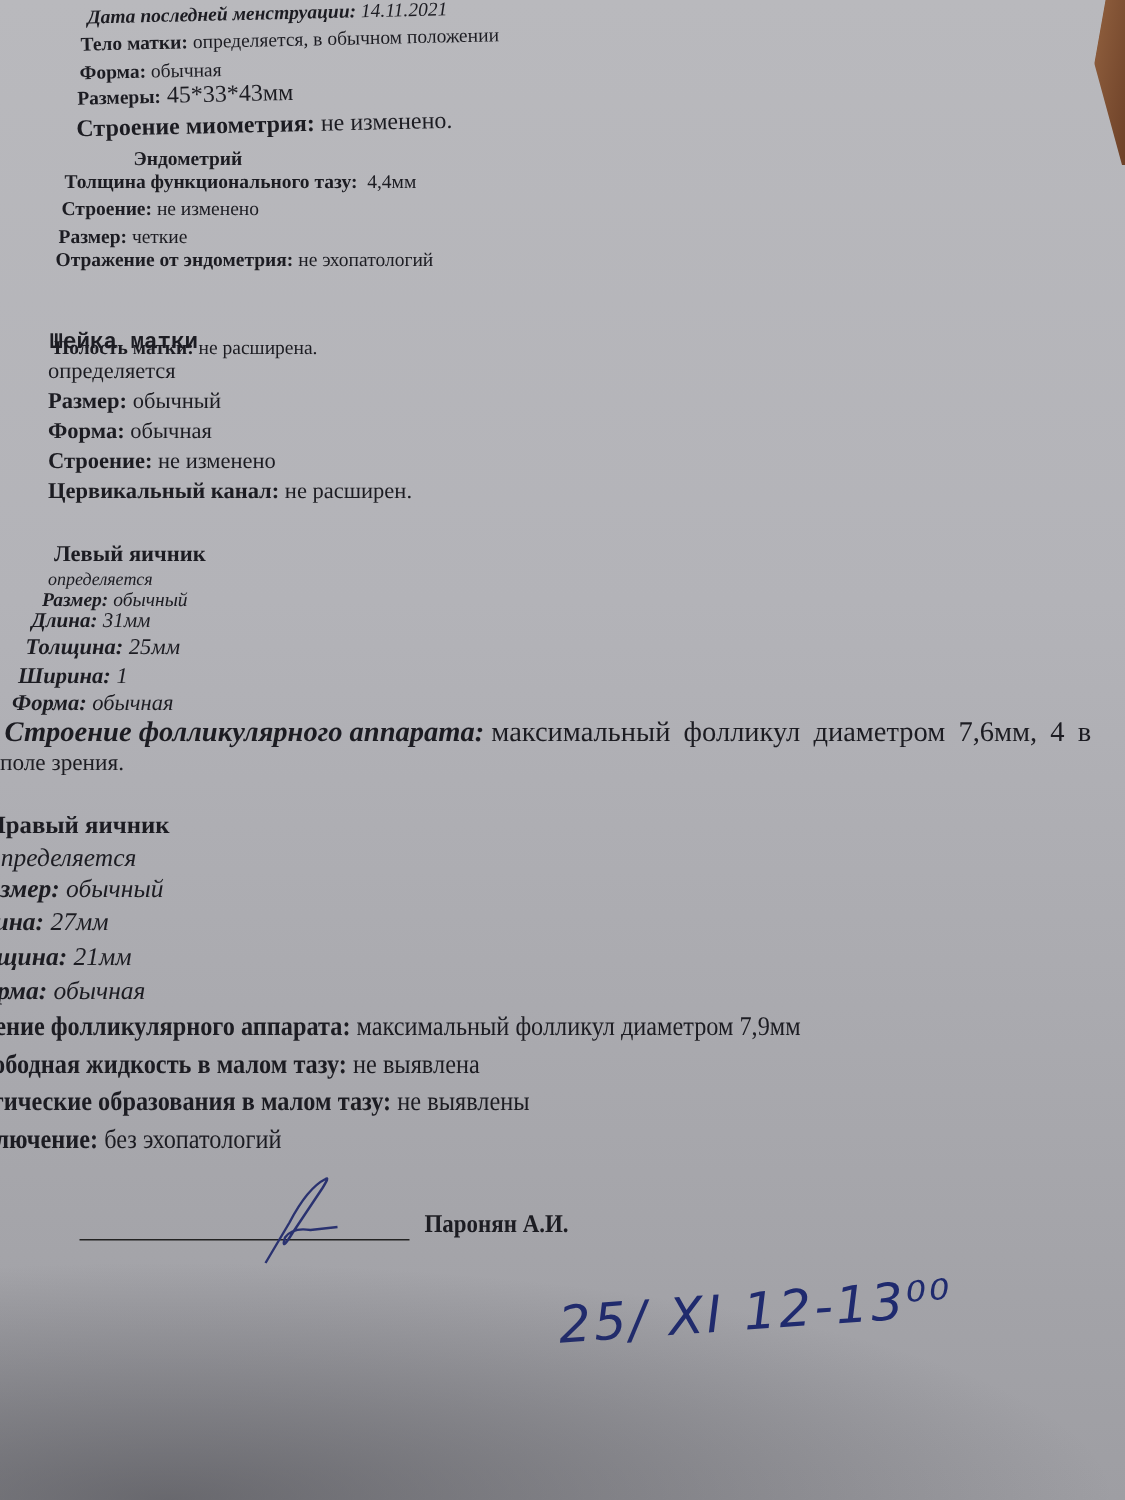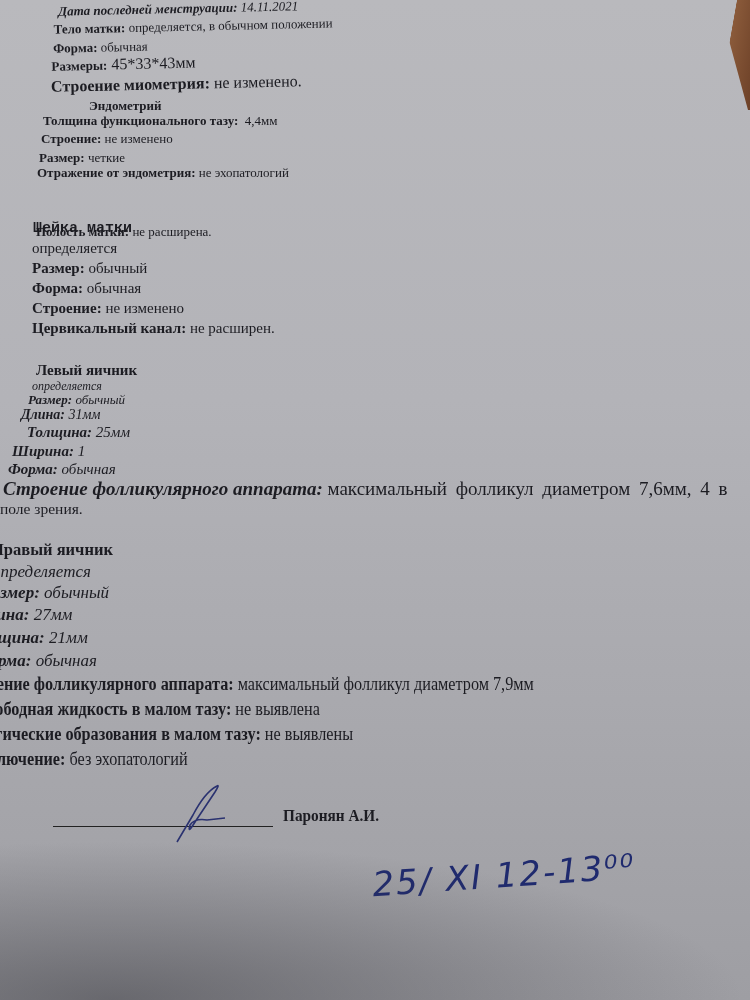--- a/index.html
+++ b/index.html
@@ -56,21 +56,21 @@
   <div class="line" style="left:32px;top:278px;font-size:15px;"><b>Форма:</b> <span>обычная</span></div>
   <div class="line" style="left:32px;top:298px;font-size:15px;"><b>Строение:</b> <span>не изменено</span></div>
   <div class="line" style="left:32px;top:318px;font-size:15px;text-align:right;"><b>Цервикальный канал:</b> <span>не расширен.</span></div>
 </div>
 
 <div>
   <div class="line hdr" style="left:36px;top:360px;font-size:15px;">Левый яичник</div>
   <div class="line it" style="left:32px;top:376px;font-size:12px;">определяется</div>
   <div class="line it" style="left:28px;top:390px;font-size:13px;"><b>Размер:</b> <span>обычный</span></div>
   <div class="line it" style="left:21px;top:405px;font-size:14px;"><b>Длина:</b> <span>31мм</span></div>
-  <div class="line it" style="left:17px;top:422px;font-size:15px;margin-left:10px;"><b>Толщина:</b> <span>25мм</span></div>
+  <div class="line it" style="left:17px;top:422px;font-size:15px;"><b>Толщина:</b> <span>25мм</span></div>
   <div class="line it" style="left:12px;top:441px;font-size:15px;"><b>Ширина:</b> <span>1</span></div>
   <div class="line it" style="left:8px;top:459px;font-size:15px;"><b>Форма:</b> <span>обычная</span></div>
   <div class="line" style="left:3px;top:479px;font-size:19px;"><b class="it">Строение фолликулярного аппарата:</b> <span style="word-spacing:4px;">максимальный фолликул диаметром 7,6мм, 4 в</span></div>
   <div class="line" style="left:0px;top:499px;font-size:15.5px;text-align:center;">поле зрения.</div>
 </div>
 
 <div style="position:absolute;left:0;top:0;width:750px;height:1000px;overflow:hidden;">
   <div class="line hdr" style="left:-9px;top:540px;font-size:16.5px;">Правый яичник</div>
   <div class="line it" style="left:-8px;top:562px;font-size:17px;">определяется</div>
   <div class="line it" style="left:-18px;top:583px;font-size:17px;"><b>Размер:</b> <span>обычный</span></div>

